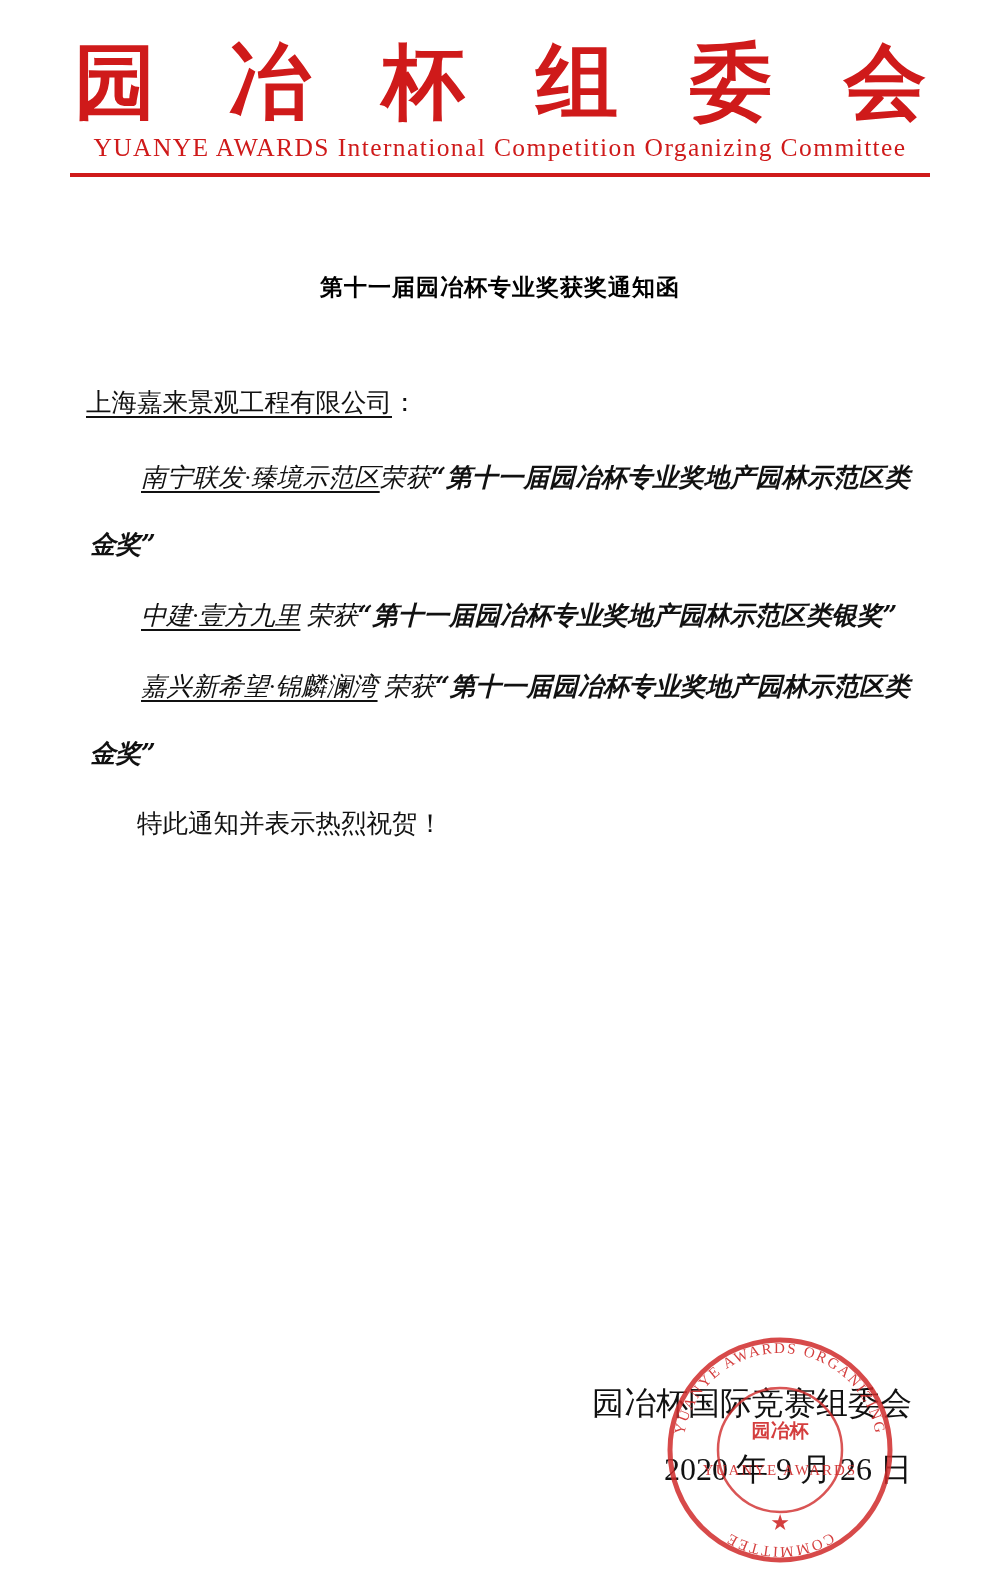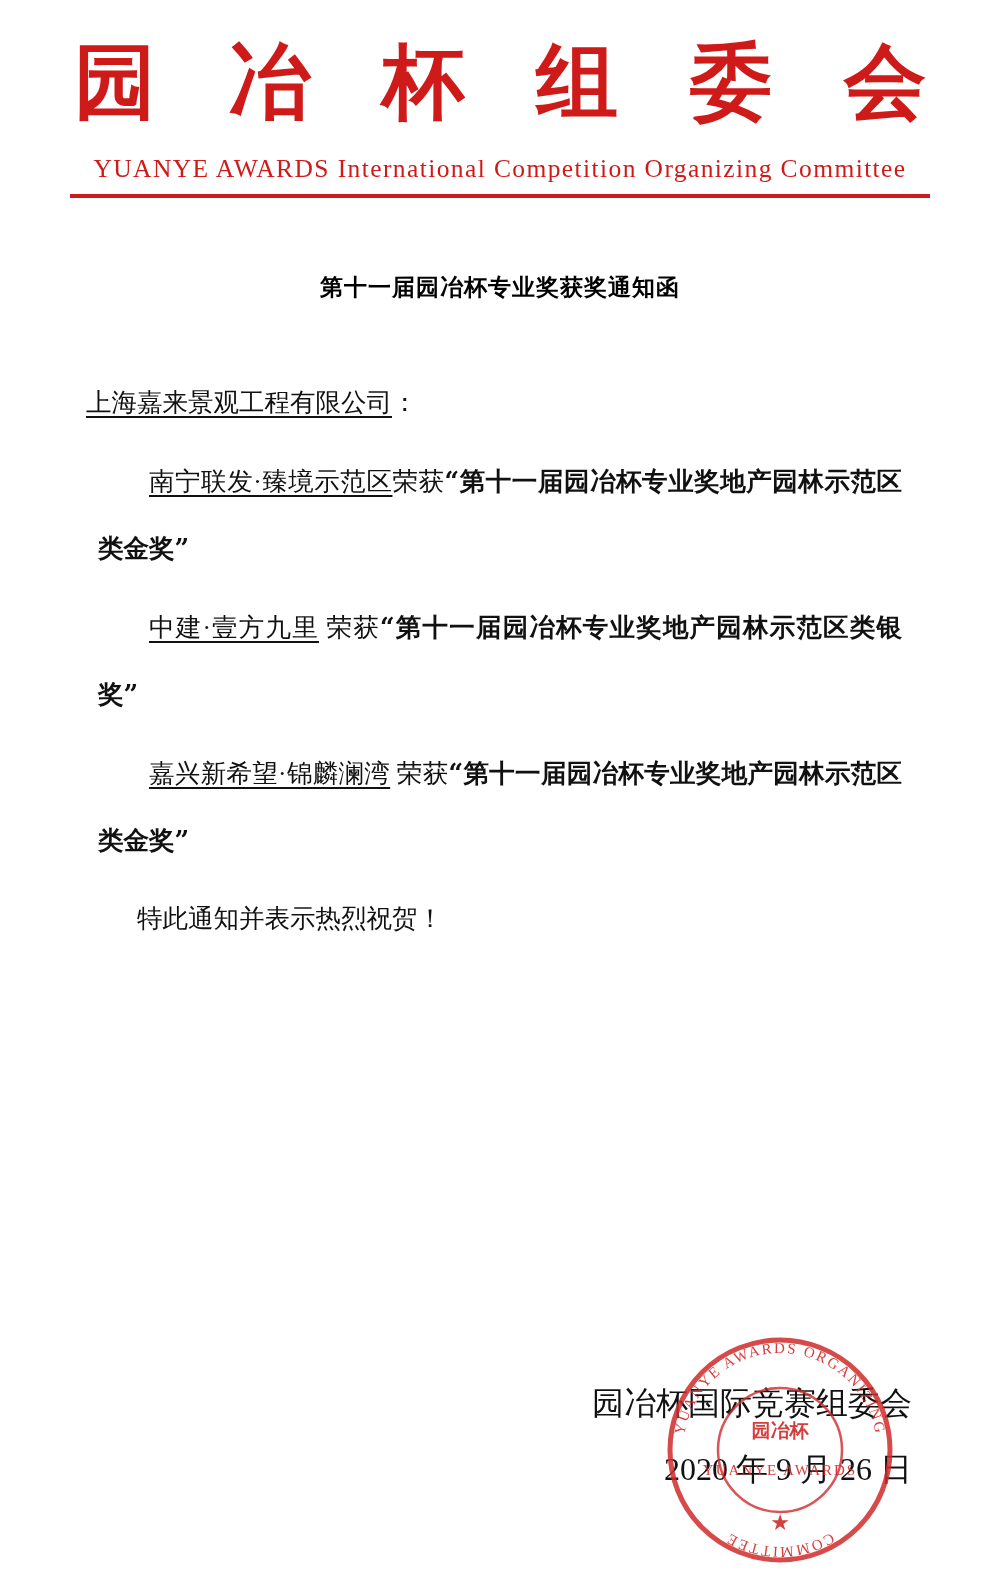--- a/index.html
+++ b/index.html
@@ -38,21 +38,21 @@
     font-weight: bold;
     font-size: 82px;
     line-height: 1.25;
     letter-spacing: 0;
     padding: 0 4px;
   }
   .lh-title span {
     display: inline-block;
   }
   .lh-sub {
-    margin-top: 21px;
+    margin-top: 0;
     color: #cf1a1a;
     font-family: "Liberation Serif", serif;
     font-size: 25.5px;
     letter-spacing: 1.4px;
     text-align: center;
     white-space: nowrap;
   }
   .lh-rule {
     margin-top: 10px;
     height: 4px;
@@ -93,23 +93,24 @@
     text-underline-offset: 5px;
   }
 
   p.para {
     margin: 0;
     text-indent: 2em;
     text-align: justify;
   }
 
   .award-item {
-    margin: 12px;
+    margin: 4px;
     text-indent: 2em;
     text-align: justify;
+    font-style: italic;
   }
   .award-item .proj {
     text-decoration: underline;
     text-underline-offset: 5px;
   }
   .award-item .bold {
     font-family: "DejaVu Serif", serif;
     font-weight: bold;
   }
 

